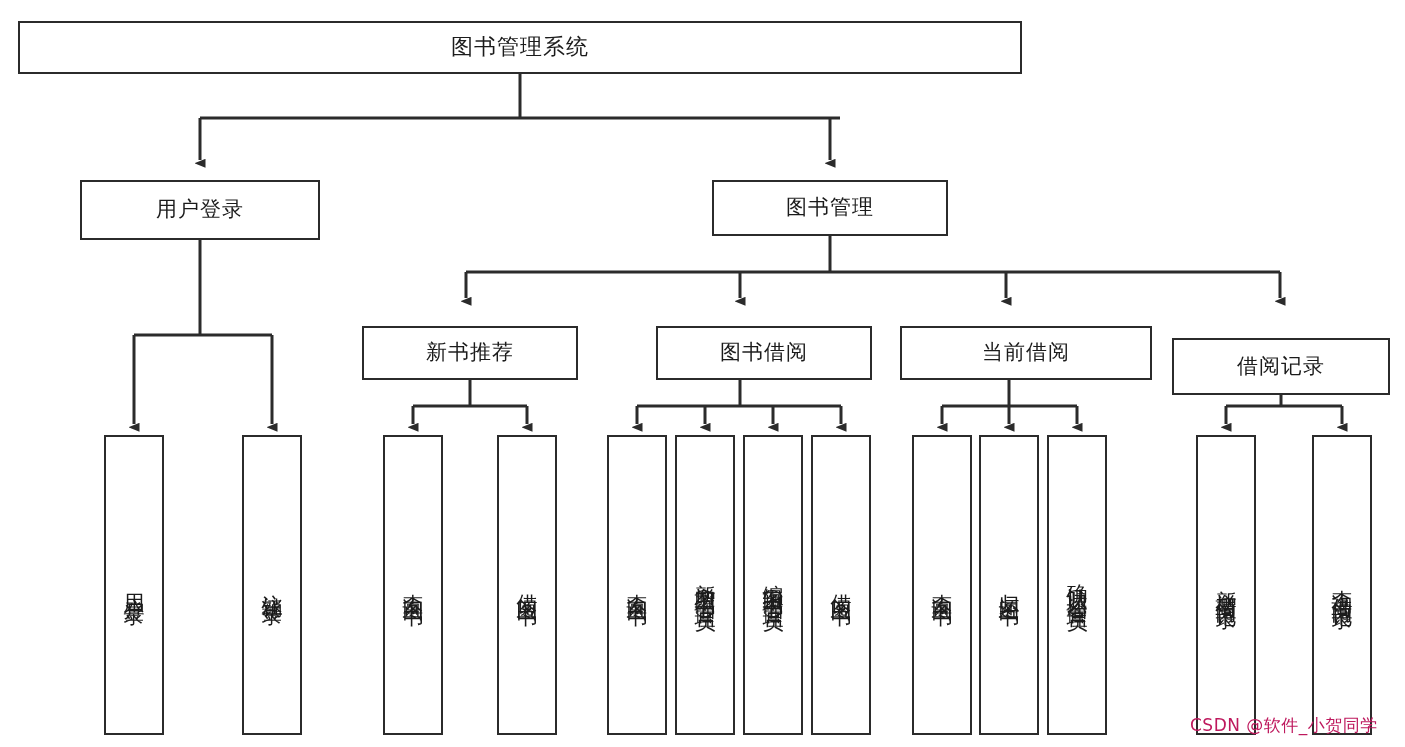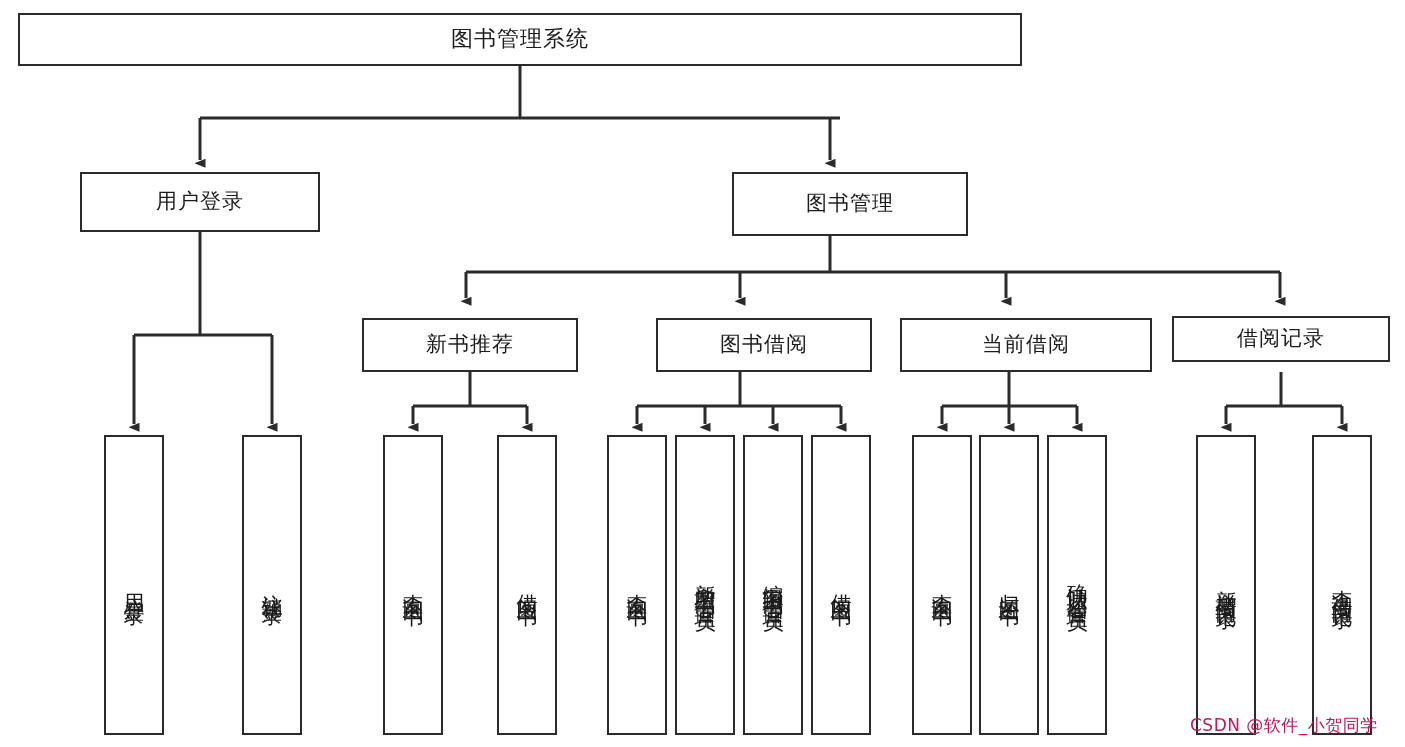--- a/index.html
+++ b/index.html
@@ -33,20 +33,21 @@
     background: #ffffff;
     display: flex;
     align-items: center;
     justify-content: center;
     color: #1b1b1b;
   }
   .node.horiz {
     font-size: 21px;
     letter-spacing: 1px;
     line-height: 1.2;
+    margin-top: 8px;
   }
   .node.root {
     font-size: 22px;
   }
   .node.vert {
     writing-mode: vertical-rl;
     text-orientation: upright;
     font-size: 21px;
     letter-spacing: 4px;
     line-height: 1.05;
@@ -121,34 +122,34 @@
     </g>
   </svg>
 
   <div class="node horiz root" style="left:18px; top:13px; width:1004px; height:53px;">
     <span>图书管理系统</span>
   </div>
 
   <div class="node horiz" style="left:80px; top:172px; width:240px; height:60px;">
     <span>用户登录</span>
   </div>
-  <div class="node horiz" style="left:732px; top:172px; width:236px; height:64px;">
+  <div class="node horiz" style="left:712px; top:172px; width:236px; height:56px;">
     <span>图书管理</span>
   </div>
 
   <div class="node horiz" style="left:362px; top:318px; width:216px; height:54px;">
     <span>新书推荐</span>
   </div>
   <div class="node horiz" style="left:656px; top:318px; width:216px; height:54px;">
     <span>图书借阅</span>
   </div>
   <div class="node horiz" style="left:900px; top:318px; width:252px; height:54px;">
     <span>当前借阅</span>
   </div>
-  <div class="node horiz" style="left:1172px; top:316px; width:218px; height:46px;">
+  <div class="node horiz" style="left:1172px; top:330px; width:218px; height:57px;">
     <span>借阅记录</span>
   </div>
 
   <div class="node vert" style="left:104px; top:435px; width:60px; height:300px;">
     <span class="vtext">用户登录</span>
   </div>
   <div class="node vert" style="left:242px; top:435px; width:60px; height:300px;">
     <span class="vtext">注销登录</span>
   </div>
 

